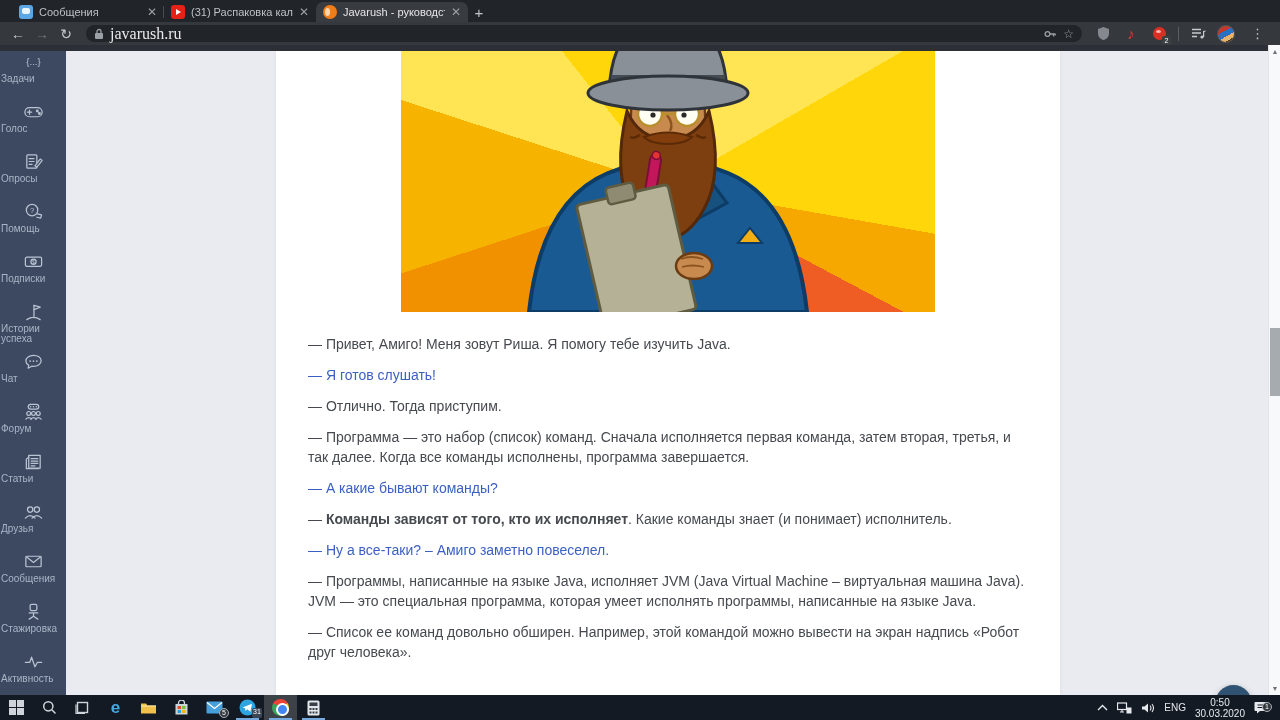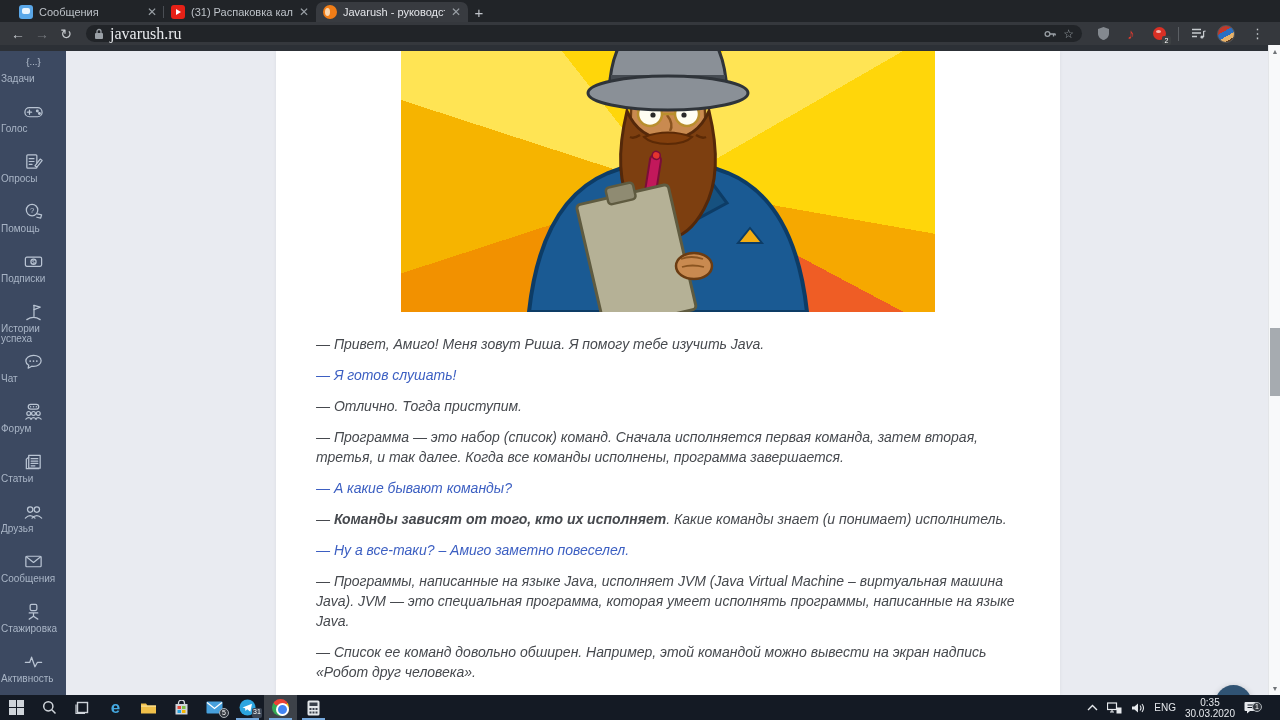--- a/index.html
+++ b/index.html
@@ -45,21 +45,21 @@
   .page { position:absolute; left:0; top:45px; width:1280px; height:650px; background:#e9ebf1; }
   .site-strip { position:absolute; left:0; top:0; width:1280px; height:6px; background:#2c3036; z-index:5; }
   .sidebar { position:absolute; left:0; top:0; width:66px; height:650px; background:#3c4961; z-index:4; display:flex; flex-direction:column; }
   .side-item { height:50px; display:flex; flex-direction:column; align-items:center; justify-content:flex-start; padding-top:6px; gap:2px; }
   .side-item svg { width:21px; height:21px; stroke:#b9c4d3; fill:none; stroke-width:1.3; stroke-linecap:round; stroke-linejoin:round; }
   .side-label { font-size:10px; line-height:10px; color:#a9b5c6; width:64px; }
 
   .card { position:absolute; left:276px; top:6px; width:784px; height:644px; background:#fff; box-shadow:0 0 4px rgba(0,0,0,.06); }
   .illustration { position:absolute; left:125px; top:0; width:534px; height:261px; overflow:hidden;
       background:conic-gradient(from 0deg at 50% 52%, #ffd60a 0 22deg, #ffe454 22deg 60deg, #ffd60a 60deg 100deg, #f6a800 100deg 118deg, #ef5d25 118deg 155deg, #ee7a00 155deg 215deg, #f29100 215deg 252deg, #f6b400 252deg 288deg, #ffe454 288deg 322deg, #ffd60a 322deg 360deg); }
-  .paragraphs { position:absolute; left:40px; right:32px; top:261px;font-style:italic; }
+  .paragraphs { position:absolute; left:32px; right:32px; top:261px; }
   .para { margin-top:11px; font-size:14px; line-height:20px; color:#46494e; }
   .para:first-child { margin-top:22px; }
   .para .link { color:#3c5fc2; cursor:pointer; }
   .para .bold { font-weight:bold; }
 
   .scrollbar { position:absolute; right:0; top:0; width:12px; height:650px; background:#f8f9fa; border-left:1px solid #e3e5e8; z-index:6; }
   .sb-arrow { position:absolute; left:0; width:12px; text-align:center; font-size:7px; color:#707478; }
   .sb-thumb { position:absolute; left:1px; top:283px; width:10px; height:68px; background:#a6abb0; }
 
   .chat-fab { position:absolute; left:1215px; top:640px; width:37px; height:37px; border-radius:50%; background:#305373; z-index:7; display:flex; align-items:center; justify-content:center; box-shadow:0 2px 6px rgba(0,0,0,.25); }
@@ -69,21 +69,21 @@
   .tb-left { display:flex; }
   .tb-btn { width:33px; display:flex; align-items:center; justify-content:center; position:relative; }
   .tb-btn.focused { background:#3d4249; }
   .tb-btn .runline { position:absolute; left:5px; right:5px; bottom:0; height:2px; background:#76a9dd; }
   .tb-badge { position:absolute; right:2px; bottom:2px; min-width:10px; height:10px; background:#33383f; border:1px solid #aab0b6; border-radius:50%; color:#fff; font-size:7px; line-height:8px; text-align:center; }
   .tb-badge.sq { border-radius:2px; border:none; background:#3c4553; padding:0 1px; }
   .edge-e { color:#45aae2; font-size:17px; font-weight:bold; line-height:1; }
   .chrome-ball { width:17px; height:17px; border-radius:50%; background:conic-gradient(from -45deg,#ea4335 0 33%,#4285f4 0 0) , conic-gradient(from 75deg,#34a853 0 33%,#fbbc05 33% 66%, #ea4335 66% 100%); background:conic-gradient(from -60deg,#ea4335 0 120deg,#fbbc05 120deg 240deg,#34a853 240deg 360deg); position:relative; }
   .chrome-ball::after { content:""; position:absolute; left:4px; top:4px; width:9px; height:9px; border-radius:50%; background:#4285f4; border:2px solid #fff; }
 
-  .tray { margin-left:auto; display:flex; align-items:center; gap:9px; padding-right:22px; color:#e6e9ed; }
+  .tray { margin-left:auto; display:flex; align-items:center; gap:9px; padding-right:12px; color:#e6e9ed; }
   .tray-item { display:flex; align-items:center; justify-content:center; position:relative; }
   .tray-lang { font-size:10px; }
   .tray-clock { text-align:center; font-size:10px; line-height:11px; }
   .tray svg { display:block; }
 </style>
 </head>
 <body>
 
 <div class="screen">
 
@@ -419,21 +419,21 @@
           </svg>
       </div>
       <div class="tray-item">
         <svg width="14" height="12" viewBox="0 0 14 12">
             <path d="M1 4.5h2.5L7 1.5v9L3.5 7.5H1z" fill="#e6e9ed"></path>
             <path d="M9 3.5q2 2.5 0 5M11 2q3 4 0 8" stroke="#e6e9ed" stroke-width="1.1" fill="none"></path>
           </svg>
       </div>
       <div class="tray-item tray-lang">ENG</div>
       <div class="tray-clock">
-        <div>0:35</div>
+        <div>0:50</div>
         <div>30.03.2020</div>
       </div>
       <div class="tray-item">
         <svg width="14" height="13" viewBox="0 0 14 13">
             <path d="M1.5 1h11a1 1 0 011 1v7a1 1 0 01-1 1H6l-3 2.5V10H1.5a1 1 0 01-1-1V2a1 1 0 011-1z" fill="#e6e9ed"></path>
             <path d="M3.5 4h7M3.5 6.5h5" stroke="#141a24" stroke-width="1"></path>
           </svg>
         <span class="tb-badge" style="right:-4px">1</span>
       </div>
     </div>

